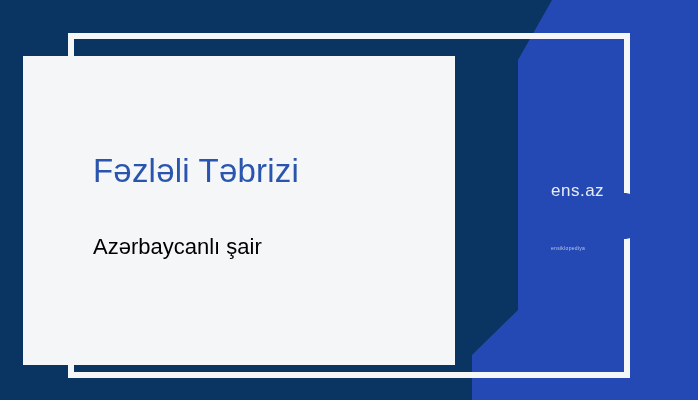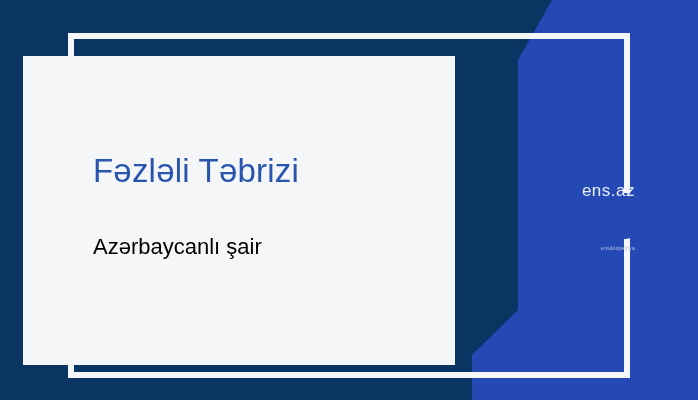--- a/index.html
+++ b/index.html
@@ -94,21 +94,21 @@
   #logo-badge {
     position: absolute;
     left: 551px;
     top: 193px;
     width: 84px;
     height: 46px;
     background: #2449b4;
     border-radius: 9px;
     display: flex;
     flex-direction: column;
-    align-items: flex-end;
+    align-items: flex-start;
     justify-content: center;
     gap: 44px;
   }
   #logo-wordmark {
     font-size: 17px;
     color: #e8ecf7;
     letter-spacing: 0.5px;
     line-height: 1;
     font-weight: 400;
   }

